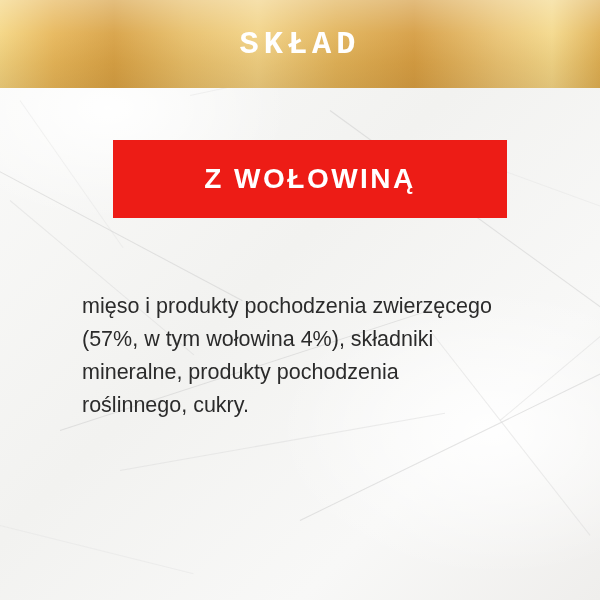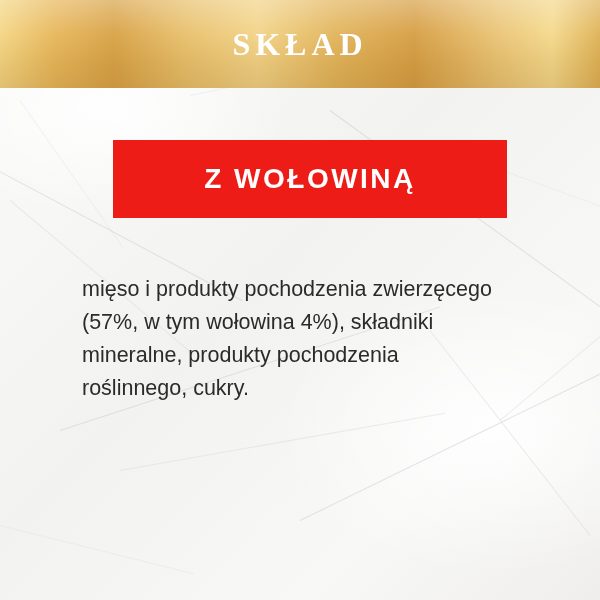--- a/index.html
+++ b/index.html
@@ -94,21 +94,21 @@
     pointer-events: none;
   }
   .header-title {
     position: relative;
     z-index: 2;
     color: #ffffff;
     font-size: 32px;
     letter-spacing: 5px;
     font-weight: 700;
     text-transform: uppercase;
-    font-family: Liberation Serif, serif;
+    font-family: Liberation Mono, monospace;
   }
 
   .content {
     position: relative;
     z-index: 2;
     padding: 0;
   }
 
   .badge {
     position: absolute;
@@ -125,21 +125,21 @@
     color: #ffffff;
     font-size: 28px;
     letter-spacing: 2.5px;
     font-weight: 600;
     text-transform: uppercase;
   }
 
   .ingredients {
     position: absolute;
     left: 82px;
-    top: 163px;
+    top: 180px;
     width: 420px;
     color: #2b2b2b;
     font-size: 21.5px;
     line-height: 33px;
     font-weight: 400;
   }
 </style>
 </head>
 <body>
 

